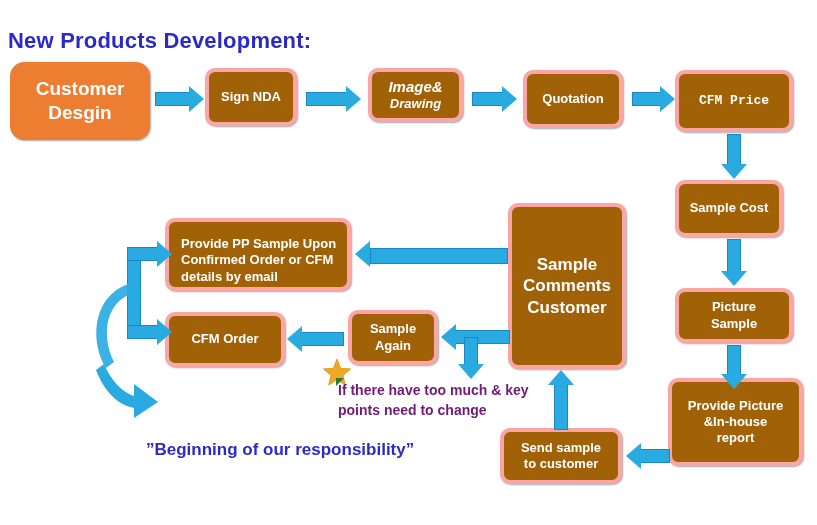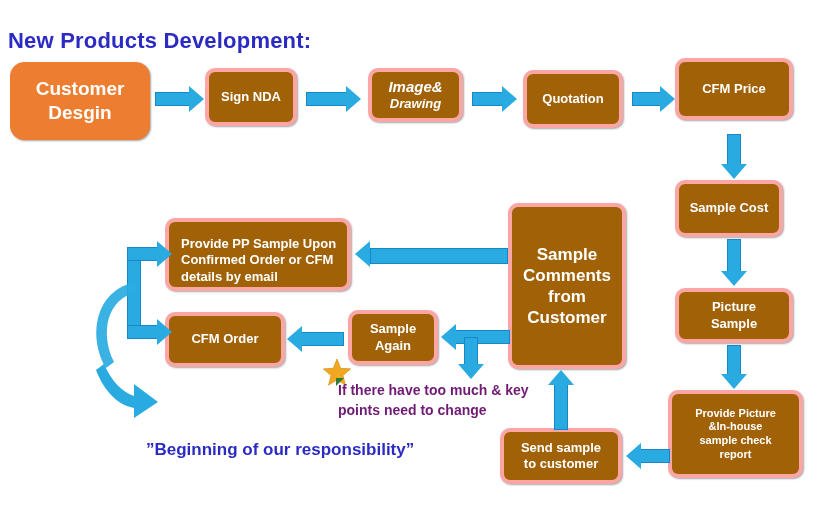--- a/index.html
+++ b/index.html
@@ -13,24 +13,24 @@
        text-align:center;color:#ffffff;font-weight:bold;
        border-radius:10px;line-height:1.25;
        box-shadow:1px 1px 2px rgba(0,0,0,.35);}
   .gray{background:#a16207;border:4px solid #fca5a5;}
   .orange{background:#ED7D31;border:1px solid #ED7D31;border-radius:12px;}
 
   .b-customer{left:10px;  top:62px;  width:140px;height:78px;font-size:19px;border-radius:14px;}
   .b-nda     {left:205px; top:68px;  width:92px; height:58px;font-size:13px;}
   .b-image   {left:368px; top:68px;  width:95px; height:54px;font-size:13px;font-style:italic;}
   .b-quote   {left:523px; top:70px;  width:100px;height:58px;font-size:13px;}
-  .b-cfmprice{left:675px; top:58px;  width:118px;height:62px;font-size:13px;}
+  .b-cfmprice{left:675px; top:70px;  width:118px;height:62px;font-size:13px;font-family:Liberation Mono, monospace;}
   .b-samcost {left:675px; top:180px; width:108px;height:57px;font-size:13px;}
   .b-prepare {left:675px; top:288px; width:118px;height:55px;font-size:13px;}
-  .b-provpic {left:668px; top:390px; width:135px;height:88px;font-size:11px;}
+  .b-provpic {left:668px; top:378px; width:135px;height:88px;font-size:13px;}
   .b-sendsam {left:500px; top:428px; width:122px;height:56px;font-size:13px;}
   .b-samcom  {left:508px; top:203px; width:118px;height:166px;font-size:17px;}
   .b-pp      {left:165px; top:218px; width:186px;height:73px;font-size:13px;
               justify-content:flex-start;text-align:left;padding:18px 8px 6px 12px;}
   .b-cfmord  {left:165px; top:312px; width:120px;height:55px;font-size:13px;}
   .b-samagain{left:348px; top:310px; width:90px; height:55px;font-size:13px;}
 
   .box .lines{width:100%;}
   .box .lines span{display:block;}
 
@@ -105,37 +105,35 @@
     <div class="lines">
       <span>Picture</span>
       <span>Sample</span>
     </div>
   </div>
 
   <div class="box gray b-provpic">
     <div class="lines">
       <span>Provide Picture</span>
       <span>&amp;In-house</span>
-      <span>sample check</span>
       <span>report</span>
     </div>
   </div>
 
   <div class="box gray b-sendsam">
     <div class="lines">
       <span>Send sample</span>
       <span>to customer</span>
     </div>
   </div>
 
   <div class="box gray b-samcom">
     <div class="lines">
       <span>Sample</span>
       <span>Comments</span>
-      <span>from</span>
       <span>Customer</span>
     </div>
   </div>
 
   <div class="box gray b-pp">
     <div class="lines">
       <span>Provide PP Sample Upon</span>
       <span>Confirmed Order or CFM</span>
       <span>details by email</span>
     </div>

